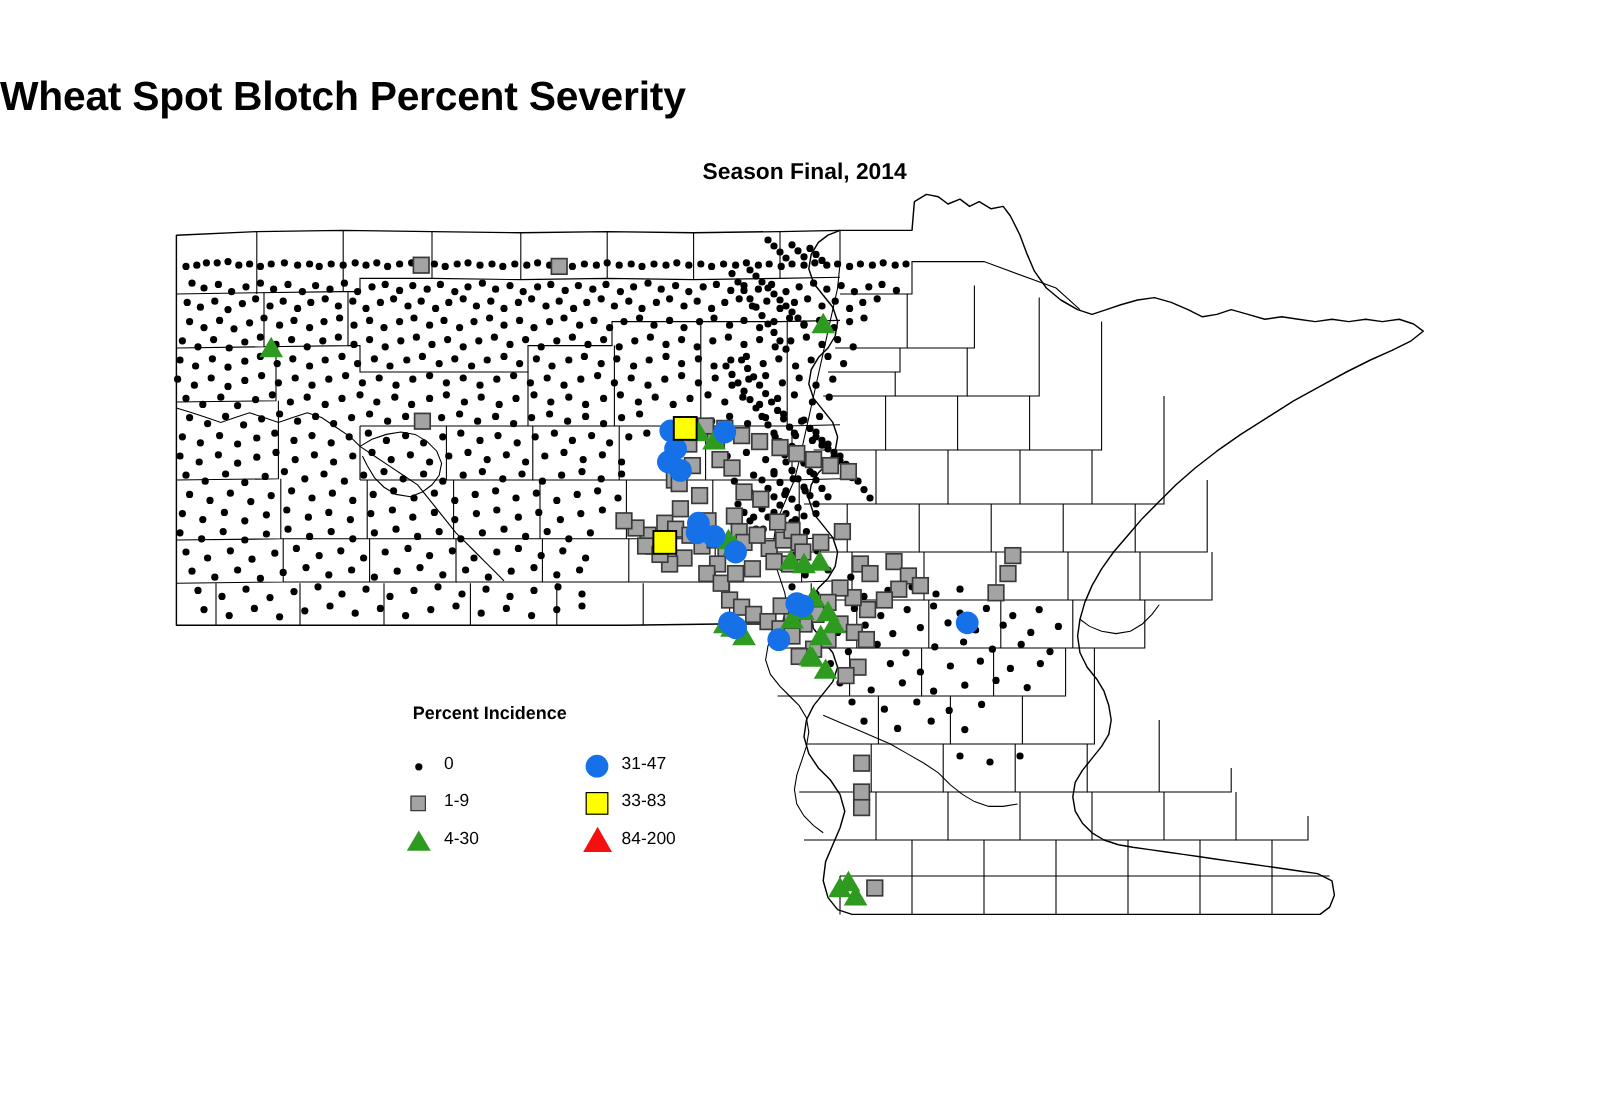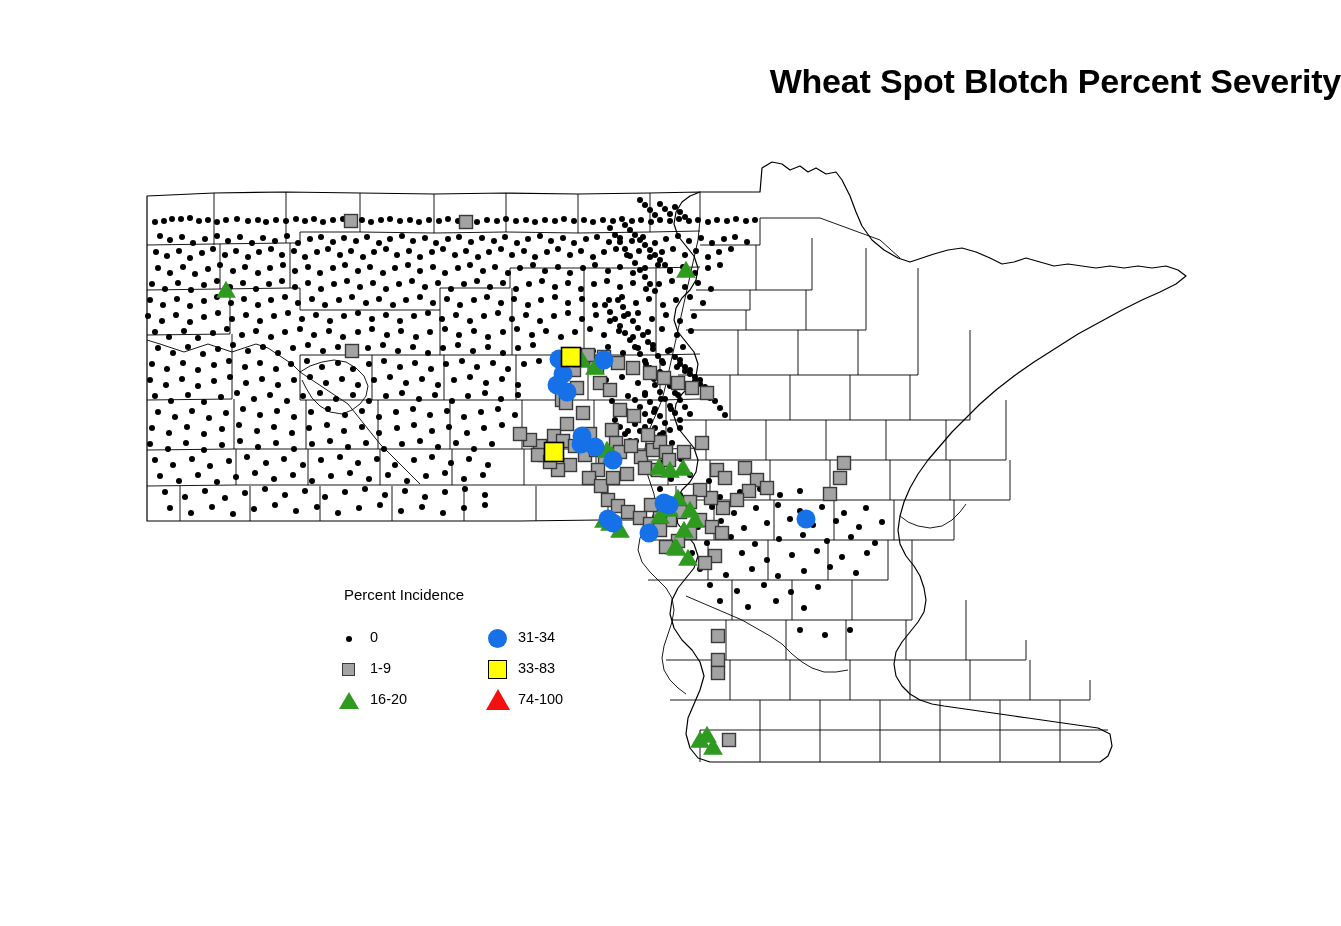--- a/index.html
+++ b/index.html
@@ -19,21 +19,21 @@
     position: absolute;
     left: 0; top: 0;
     width: 1341px;
     height: 926px;
   }
   .title {
     position: absolute;
     left: 0;
     top: 62px;
     width: 1341px;
-    text-align: right;
+    text-align: left;
     font-size: 34px;
     font-weight: bold;
     letter-spacing: -0.2px;
   }
   .subtitle {
     position: absolute;
     left: 0;
     top: 133px;
     width: 1341px;
     text-align: center;
@@ -58,21 +58,21 @@
     left: 338px;
     top: 586px;
     width: 230px;
     height: 122px;
   }
   .legend-title {
     position: absolute;
     left: 6px;
     top: 0px;
     font-size: 15px;
-    font-weight: normal;
+    font-weight: bold;
     white-space: nowrap;
   }
   .legend-col {
     position: absolute;
     top: 40px;
   }
   .legend-col.left { left: 0px; }
   .legend-col.right { left: 148px; }
   .legend-row {
     position: relative;
@@ -139,20 +139,21 @@
     border-radius: 50%;
     background: #1670e8;
   }
 </style>
 </head>
 <body>
 
 <div id="page">
 
   <div class="title">Wheat Spot Blotch Percent Severity</div>
+  <div class="subtitle">Season Final, 2014</div>
 
   <div id="map-area">
     <svg id="map-svg" width="1341" height="926" viewBox="0 0 1341 926">
       <g fill="#ffffff" stroke="#000000" stroke-width="1.2" stroke-linejoin="round">
 
         <path d="M147,196 L214,193 L286,192 L360,193 L434,194 L506,193 L578,194 L650,193 L700,192
              L700,520 L660,520 L600,520 L520,521 L440,521 L360,521 L290,521 L220,521 L147,521 Z"></path>
 
         <path d="M700,192 L760,192 L762,168 L772,162 L782,164 L790,170 L800,166 L808,172 L816,168
              L826,174 L836,172 L842,180 L850,196 L856,212 L862,226 L872,240 L884,250 L898,258
@@ -1249,39 +1250,39 @@
       <div class="legend-row">
         <span class="legend-sym">
             <i class="sym-square-gray"></i>
           </span>
         <span class="legend-label">1-9</span>
       </div>
       <div class="legend-row">
         <span class="legend-sym">
             <i class="sym-tri-green"></i>
           </span>
-        <span class="legend-label">16-20</span>
+        <span class="legend-label">4-30</span>
       </div>
     </div>
 
     <div class="legend-col right">
       <div class="legend-row">
         <span class="legend-sym">
             <i class="sym-circle-blue"></i>
           </span>
-        <span class="legend-label">31-34</span>
+        <span class="legend-label">31-47</span>
       </div>
       <div class="legend-row">
         <span class="legend-sym">
             <i class="sym-square-yellow"></i>
           </span>
         <span class="legend-label">33-83</span>
       </div>
       <div class="legend-row">
         <span class="legend-sym">
             <i class="sym-tri-red"></i>
           </span>
-        <span class="legend-label">74-100</span>
+        <span class="legend-label">84-200</span>
       </div>
     </div>
   </div>
 
 </div>
 
 </body></html>

